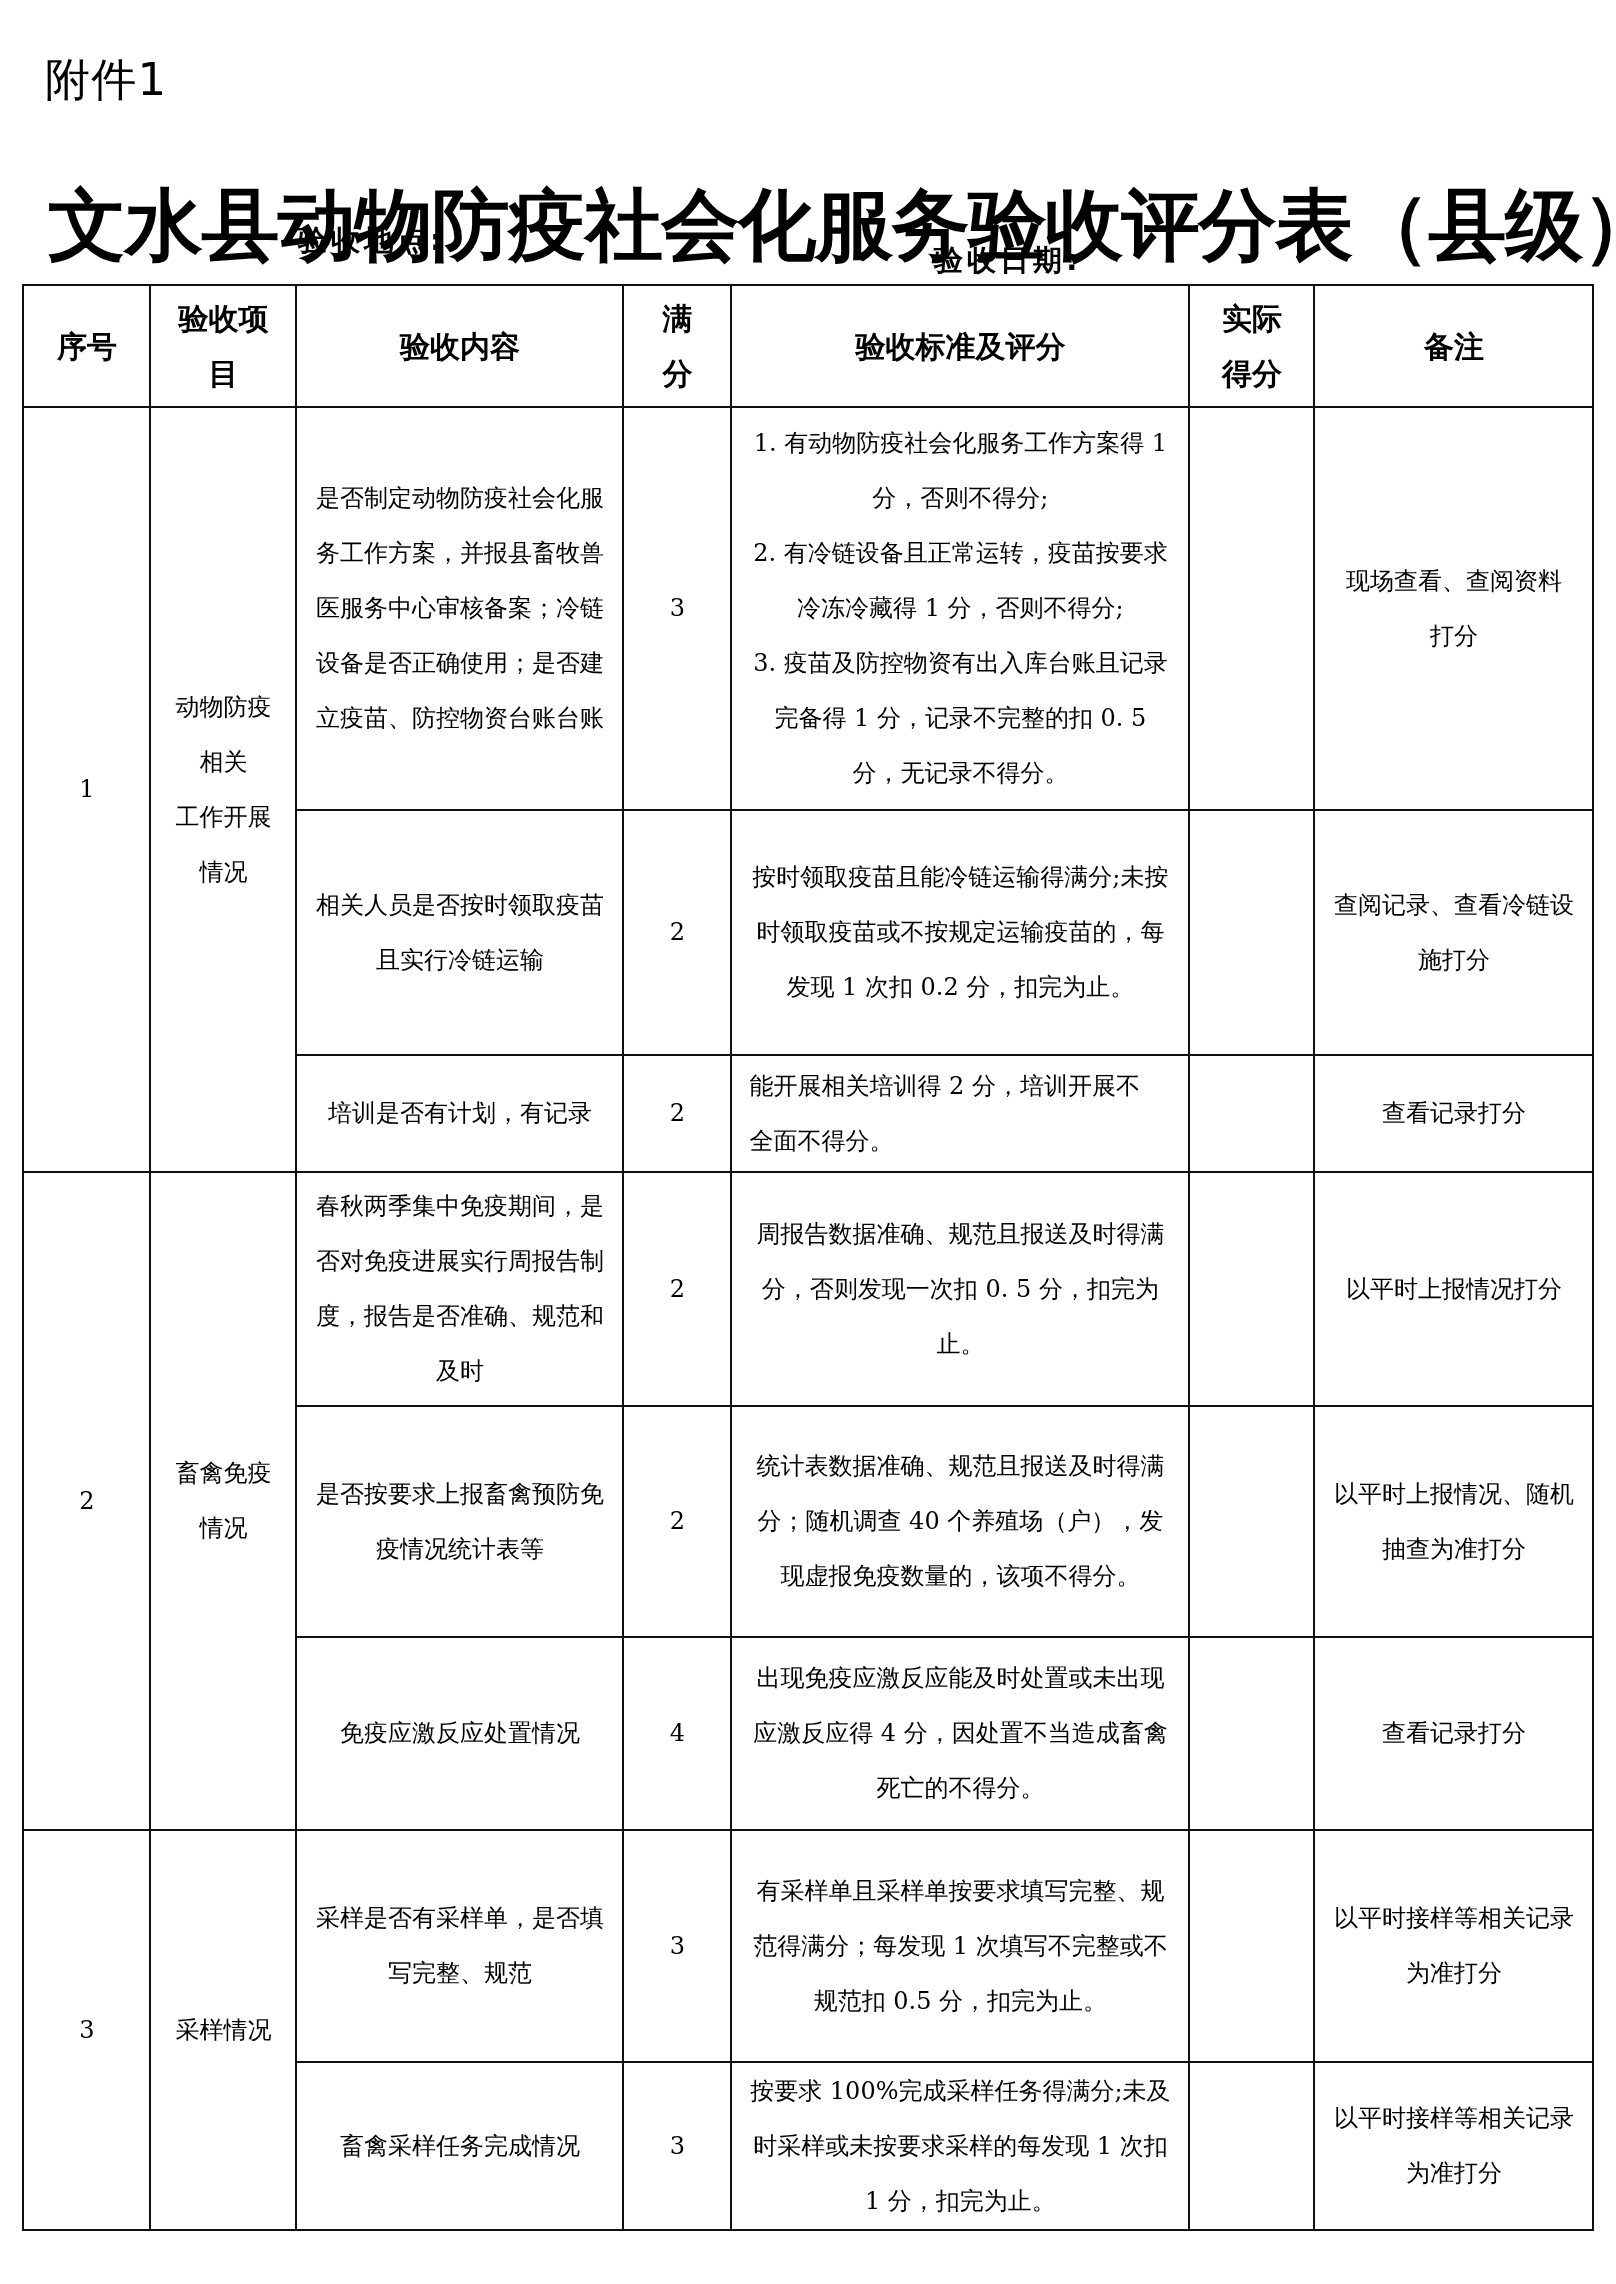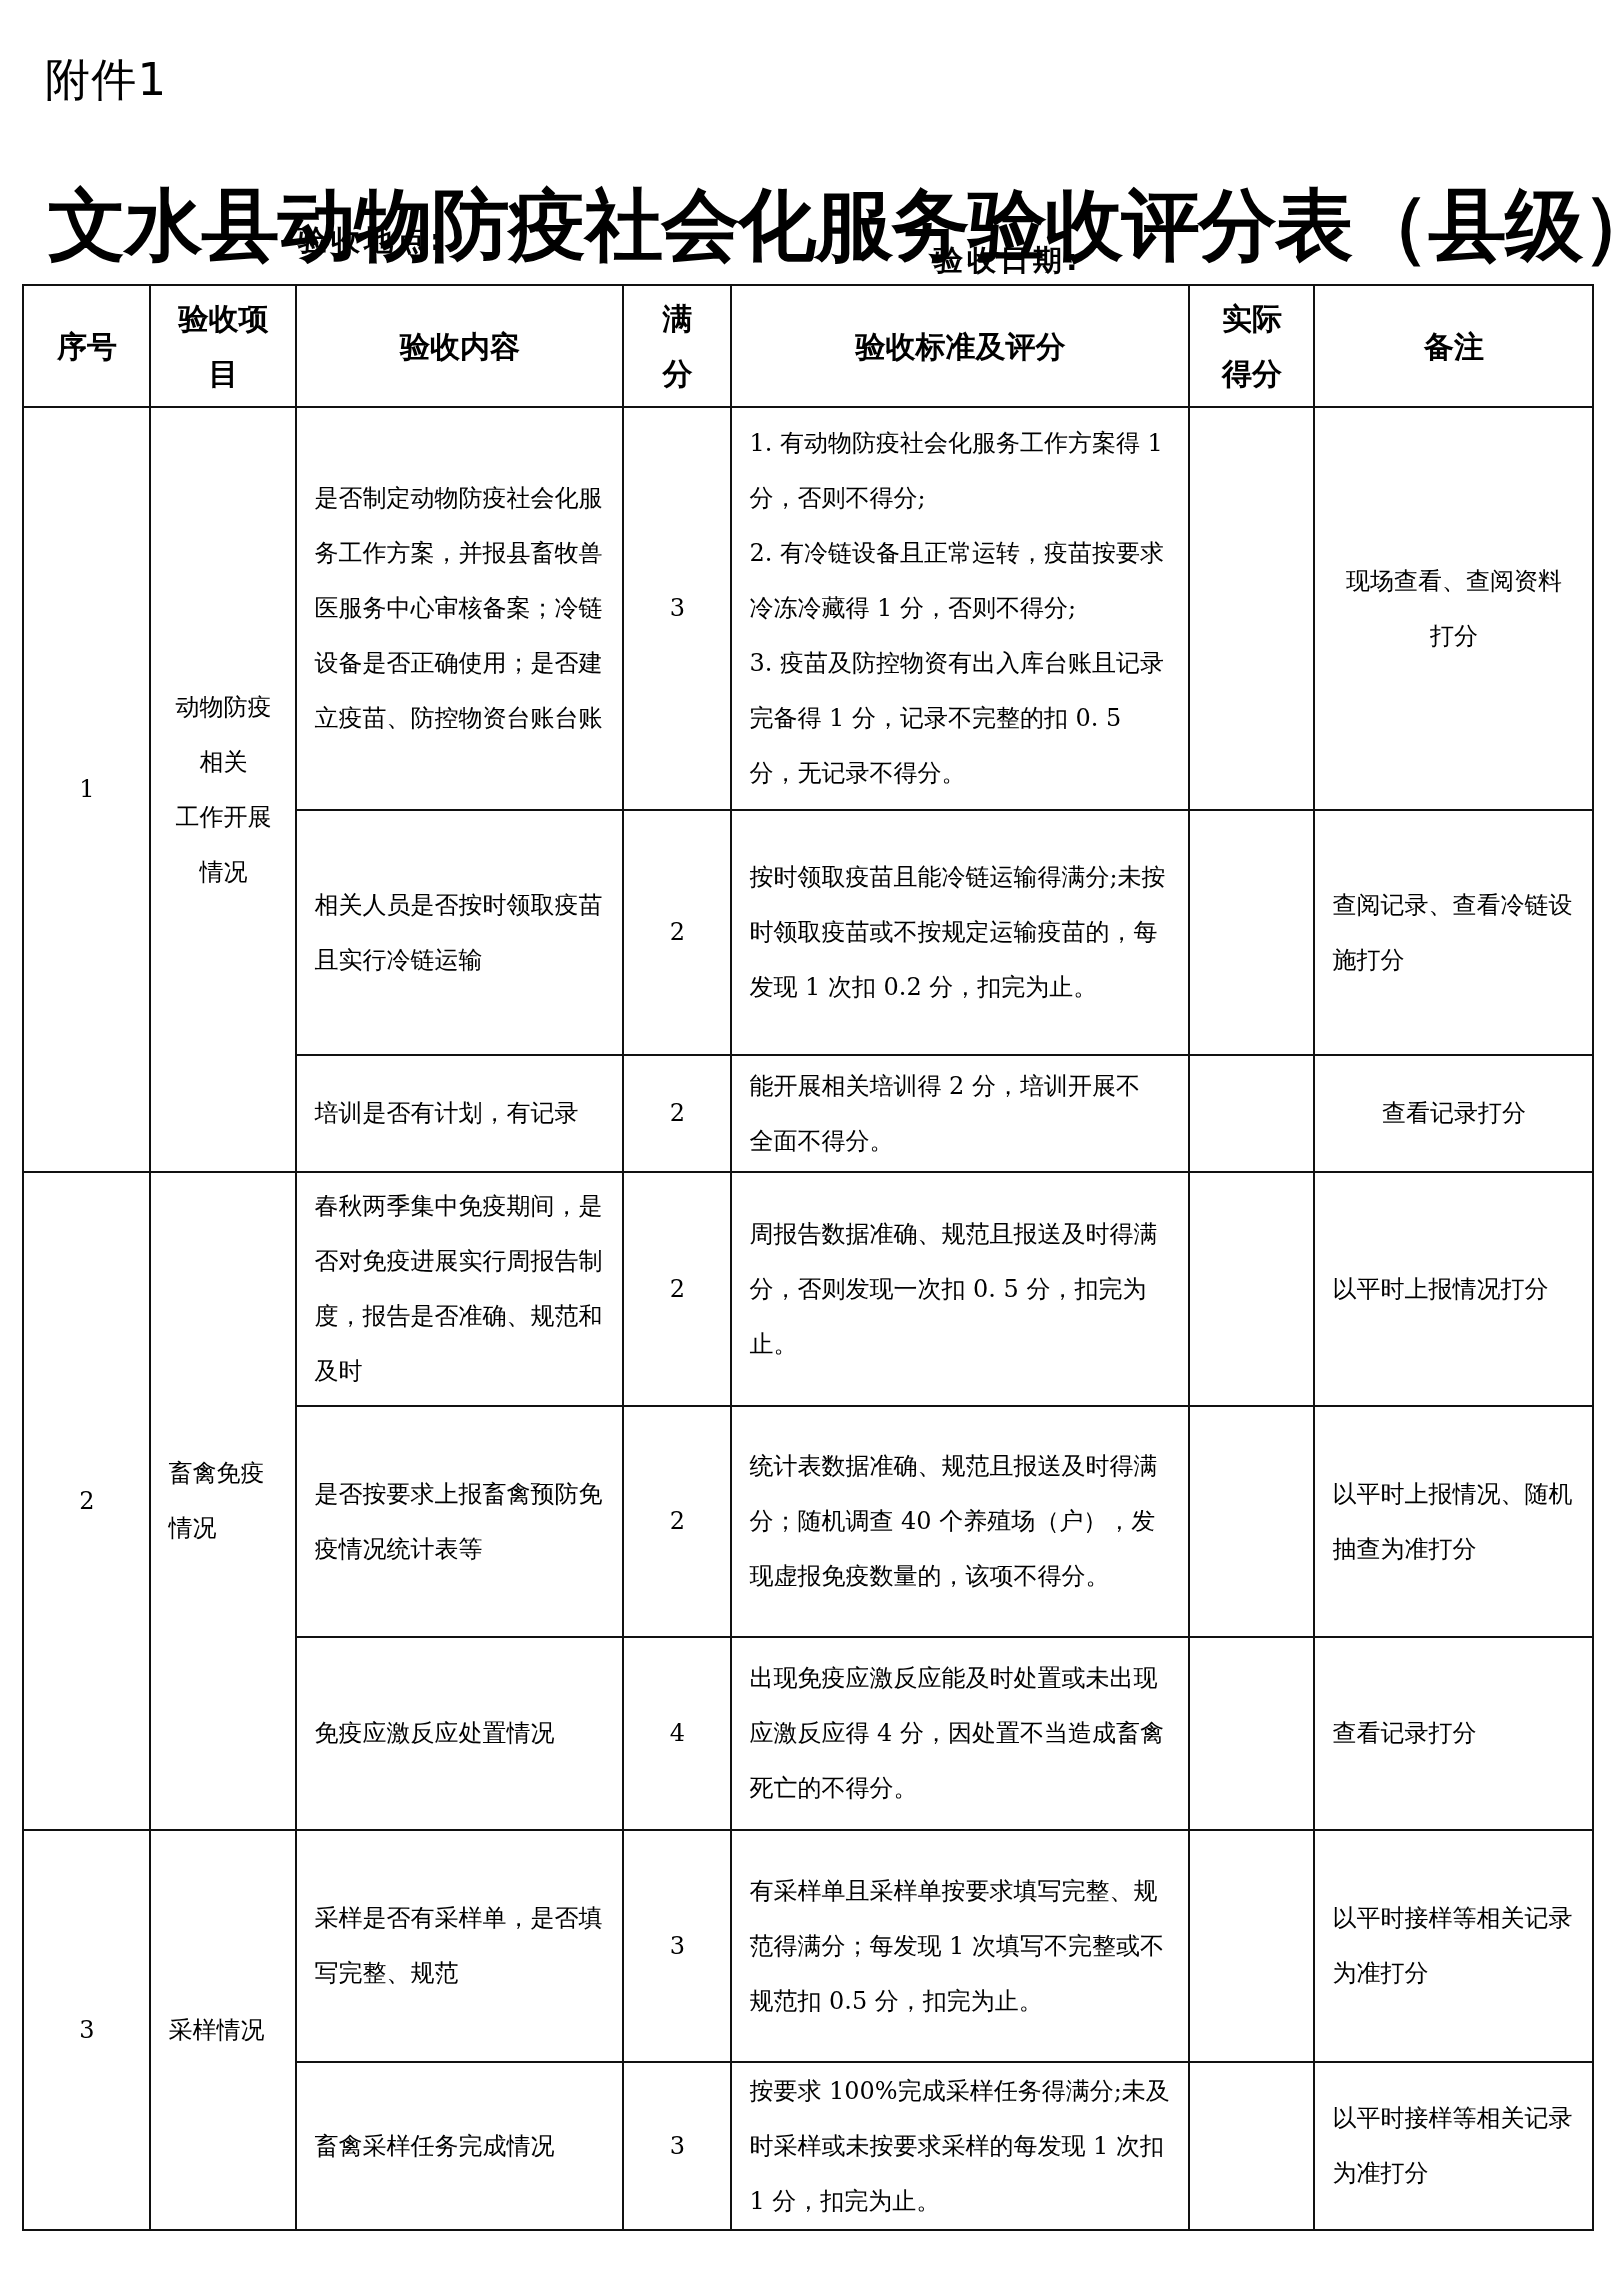--- a/index.html
+++ b/index.html
@@ -23,21 +23,21 @@
     .meta.place { left: 298px; text-align: center; }
     .meta.date { left: 934px; margin-top: 20px; }
     .meta .value { display: inline-block; min-width: 198px; }
 
     table.score {
       position: absolute; left: 22.4px; top: 284px; width: 1571px;
       border-collapse: collapse; table-layout: fixed;
     }
     table.score td, table.score th {
       border: 2px solid #111; padding: 0 17px; vertical-align: middle;
-      font-size: 24px; line-height: 55px; font-weight: normal;
+      font-size: 24px; line-height: 55px; font-weight: normal; text-align: center;
     }
     table.score th {
       font-family: "DejaVu Sans", "Liberation Sans", sans-serif;
       font-size: 30px; line-height: 55px; font-weight: bold; text-align: center; padding: 0 6.6px;
     }
     td.c { text-align: center; }
     td.note-c { text-align: center; }
     .std { line-height: 55px; font-size: 23px; }
     .pre { white-space: pre-line; }
   </style>

